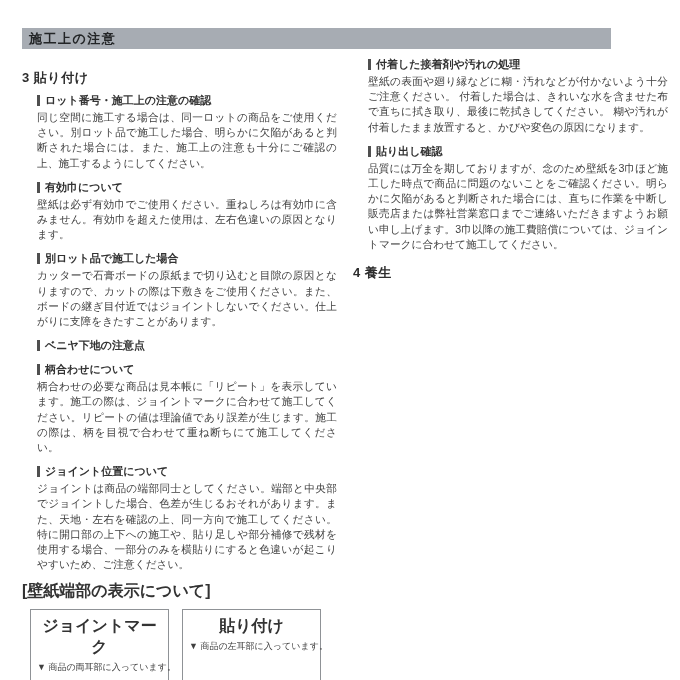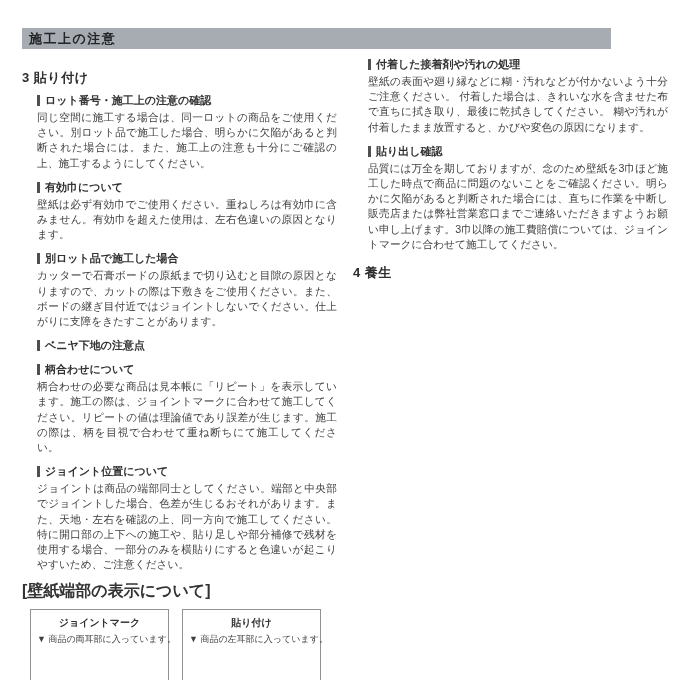--- a/index.html
+++ b/index.html
@@ -24,21 +24,21 @@
   .sec{margin-bottom:9px;}
   .sec-title{font-size:11px;font-weight:bold;color:#333;display:flex;align-items:center;margin-bottom:2px;}
   .bullet{width:3px;height:11px;background:#4f4f4f;margin-right:5px;flex:none;}
   .sec-body{font-size:10.7px;line-height:15.2px;text-align:justify;color:#404040;}
   .edge-head{font-size:16px;font-weight:bold;color:#333;margin:6px 0 7px 0;}
   .boxes{display:flex;gap:13px;margin-left:8px;}
   .mark-box{
     width:139px;height:146px;border:1px solid #8f9296;background:#fff;
     box-sizing:border-box;padding:6px 6px 7px 6px;
   }
-  .box-title{text-align:center;font-size:10px;font-weight:bold;color:#333;}
+  .box-title{text-align:center;font-size:16px;font-weight:bold;color:#333;}
   .box-cap{font-size:9px;color:#404040;margin:3px 0 4px 0;white-space:nowrap;}
 </style>
 </head>
 <body>
 
 <div class="titlebar">
   <span class="t">施工上の注意</span>
 </div>
 
 <div class="columns">

